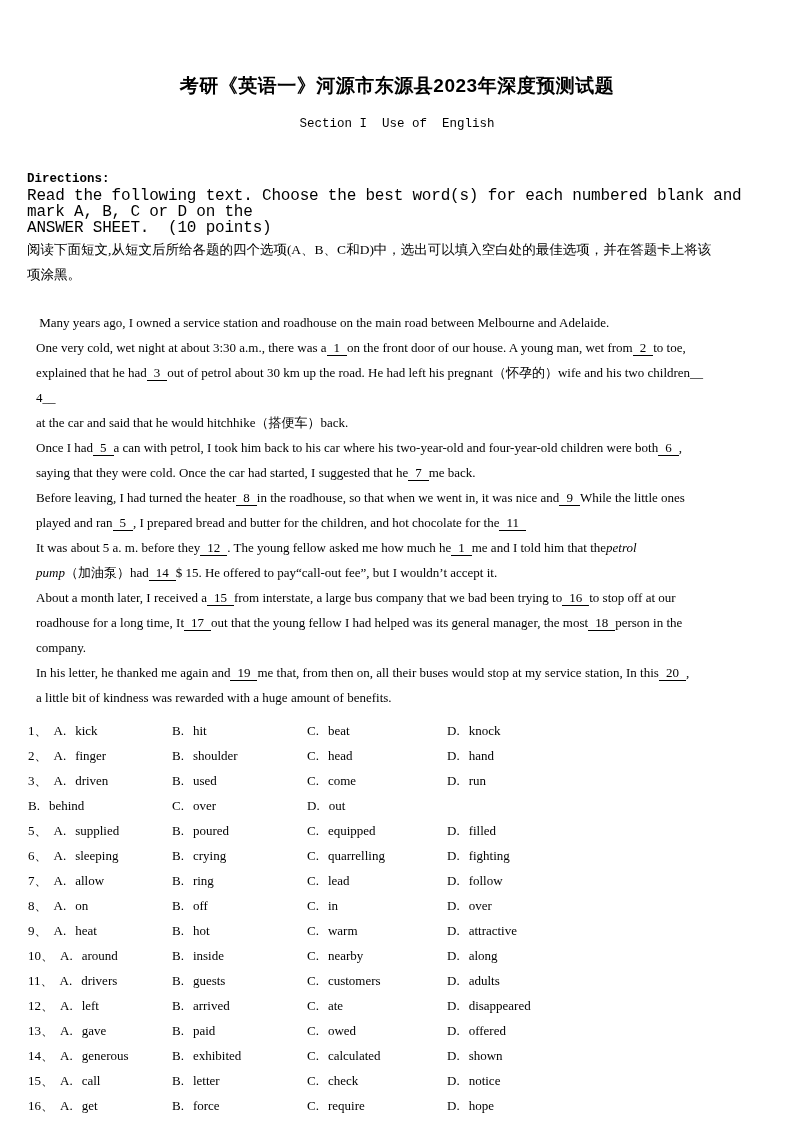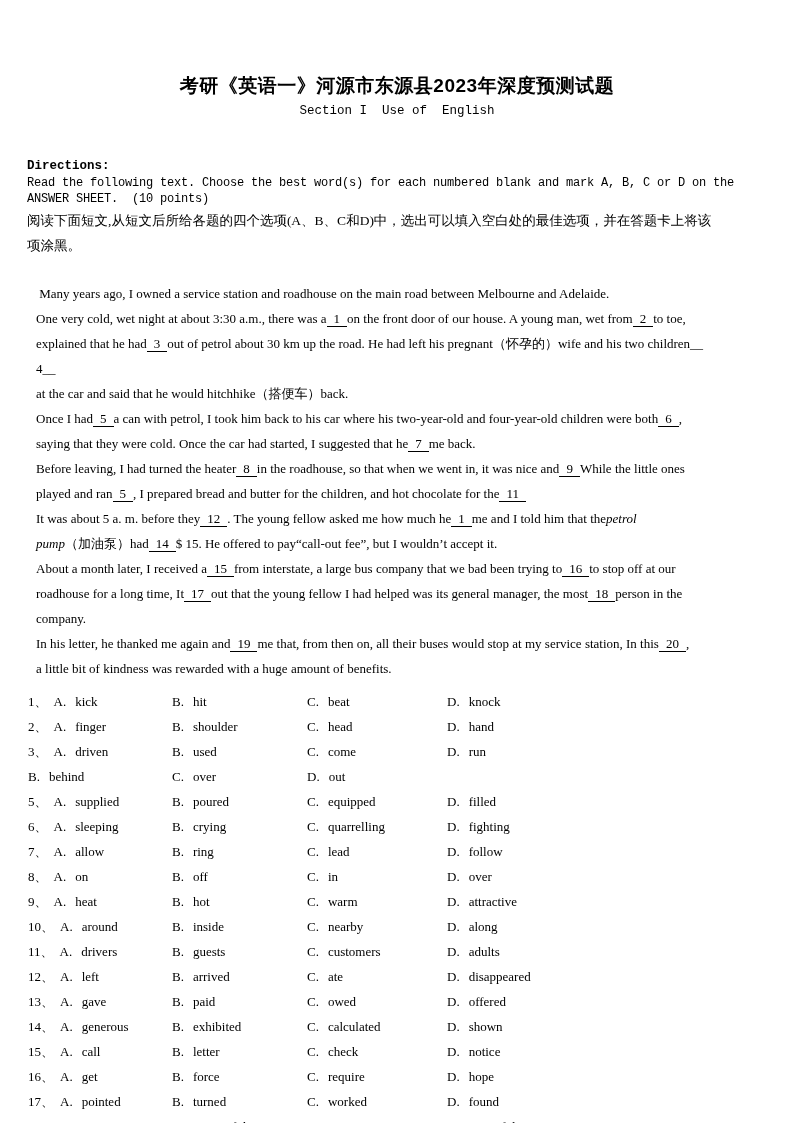--- a/index.html
+++ b/index.html
@@ -9,32 +9,32 @@
     font-family:"Liberation Serif","DejaVu Serif",serif;
   }
   .page { width:794px; height:1123px; box-sizing:border-box; }
   .title {
     margin:74px 30px 0 30px;
     font-family:"Liberation Sans","DejaVu Sans",sans-serif;
     font-weight:700; font-size:19px; line-height:24px;
     text-align:center; letter-spacing:0.5px;
   }
   .subtitle {
-    margin-top:5px; text-align:center;
+    margin-top:18px; text-align:center;
     font-family:"Liberation Mono","DejaVu Sans Mono",monospace;
     font-size:12.5px; line-height:16px; white-space:pre-wrap;
   }
   .directions { margin:6px 30px 0 27px; }
   .dir-label {
     font-family:"Liberation Mono","DejaVu Sans Mono",monospace;
     font-weight:700; font-size:12.5px; line-height:17px;margin-top:39px;
   }
   .dir-en {
     font-family:"Liberation Mono","DejaVu Sans Mono",monospace;
-    font-size:12px; line-height:16px; letter-spacing:-0.2px;
+    font-size:16px; line-height:16px; letter-spacing:-0.2px;
     white-space:pre-wrap;
   }
   .dir-zh { font-size:13.5px; line-height:23px; margin-top:2px; white-space:pre-wrap; }
   .passage { margin:24px 28px 0 36px; }
   .pline { font-size:13px; line-height:25px; min-height:25px; white-space:pre-wrap; }
   .pline em { font-style:italic; }
   .blank {
     display:inline-block; padding:0 7px;
     border-bottom:1px solid #000; line-height:14px;
     font-size:13px;

